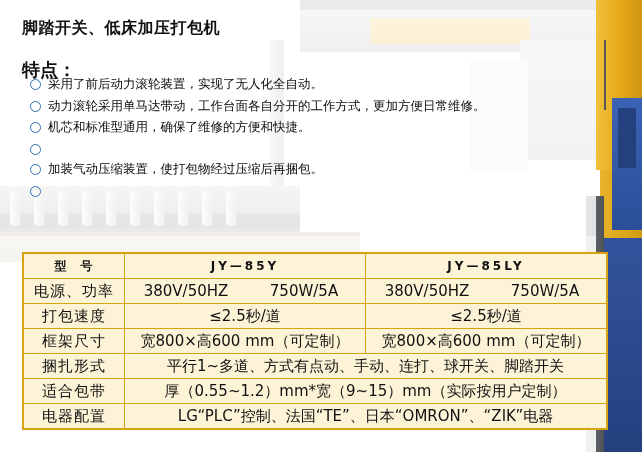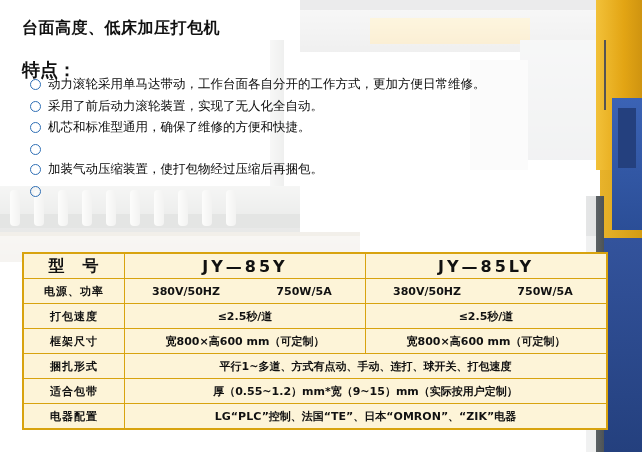--- a/index.html
+++ b/index.html
@@ -166,32 +166,32 @@
     left: 22px;
     top: 252px;
     width: 568px;
     border-collapse: collapse;
     table-layout: fixed;
     border: 2px solid #d8a30f;
     background: #fdf4d8;
   }
   .spec-table td, .spec-table th {
     border: 1px solid #d8a30f;
-    font-size: 11px;
+    font-size: 15px;
     color: #111;
     text-align: center;
     height: 24px;
     padding: 0 2px;
-    font-weight: bold;
+    font-weight: normal;
     white-space: nowrap;
   }
   .spec-table .hdr td {
     font-weight: bold;
     letter-spacing: 3px;
-    font-size: 16px;
+    font-size: 12px;
   }
   .spec-table td.label {
     width: 96px;
     letter-spacing: 1px;
   }
   .spec-table td.colA, .spec-table td.colB {
     width: 236px;
   }
   .subsplit {
     display: flex;
@@ -232,32 +232,32 @@
   <div class="ph ph-roller" style="left:202px"></div>
   <div class="ph ph-roller" style="left:226px"></div>
   <div class="ph ph-floor"></div>
 </div>
 
 <div class="wash"></div>
 <div class="wash2"></div>
 
 <div class="content">
 
-  <div class="title">台面高度、低床加压打包机</div>
+  <div class="title">脚踏开关、低床加压打包机</div>
 
   <div class="features-label">特点：</div>
 
   <div class="features">
     <div class="feature-item">
       <span class="bullet"></span>
+      <span class="feature-text">采用了前后动力滚轮装置，实现了无人化全自动。</span>
+    </div>
+    <div class="feature-item">
+      <span class="bullet"></span>
       <span class="feature-text">动力滚轮采用单马达带动，工作台面各自分开的工作方式，更加方便日常维修。</span>
-    </div>
-    <div class="feature-item">
-      <span class="bullet"></span>
-      <span class="feature-text">采用了前后动力滚轮装置，实现了无人化全自动。</span>
     </div>
     <div class="feature-item">
       <span class="bullet"></span>
       <span class="feature-text">机芯和标准型通用，确保了维修的方便和快捷。</span>
     </div>
     <div class="feature-item">
       <span class="bullet"></span>
     </div>
     <div class="feature-item">
       <span class="bullet"></span>
@@ -300,21 +300,21 @@
 
 
       <tr>
         <td class="label">框架尺寸</td>
         <td class="colA">宽800×高600 mm（可定制）</td>
         <td class="colB">宽800×高600 mm（可定制）</td>
       </tr>
 
       <tr>
         <td class="label">捆扎形式</td>
-        <td colspan="2">平行1~多道、方式有点动、手动、连打、球开关、打包速度</td>
+        <td colspan="2">平行1~多道、方式有点动、手动、连打、球开关、脚踏开关</td>
       </tr>
 
       <tr>
         <td class="label">适合包带</td>
         <td colspan="2">厚（0.55~1.2）mm*宽（9~15）mm（实际按用户定制）</td>
       </tr>
 
       <tr>
         <td class="label">电器配置</td>
         <td colspan="2">LG“PLC”控制、法国“TE”、日本“OMRON”、“ZIK”电器</td>

